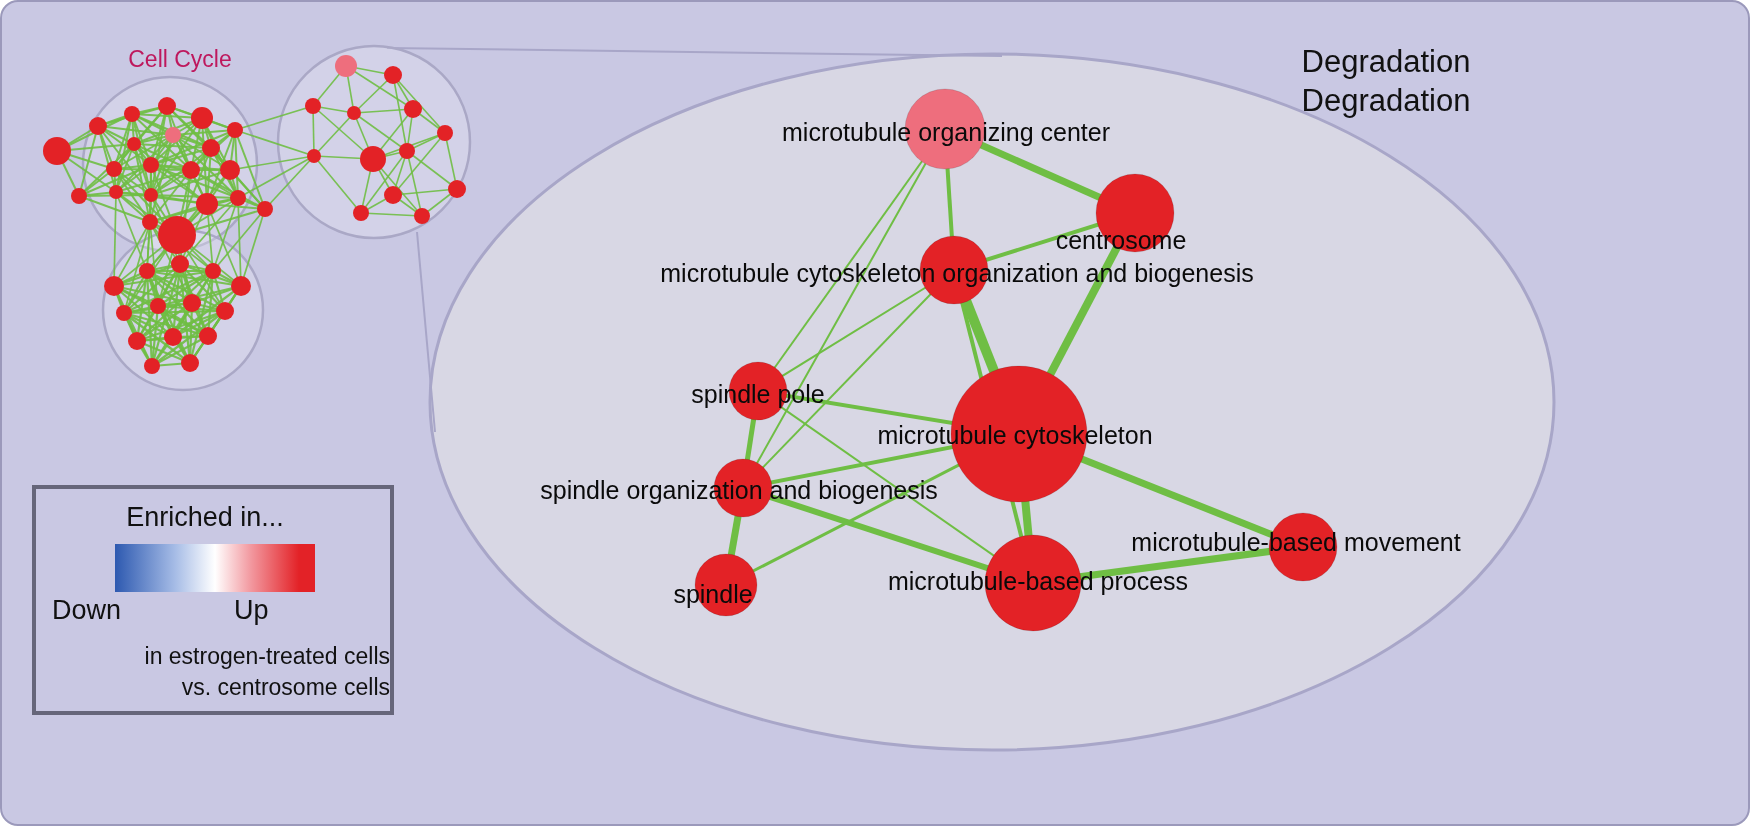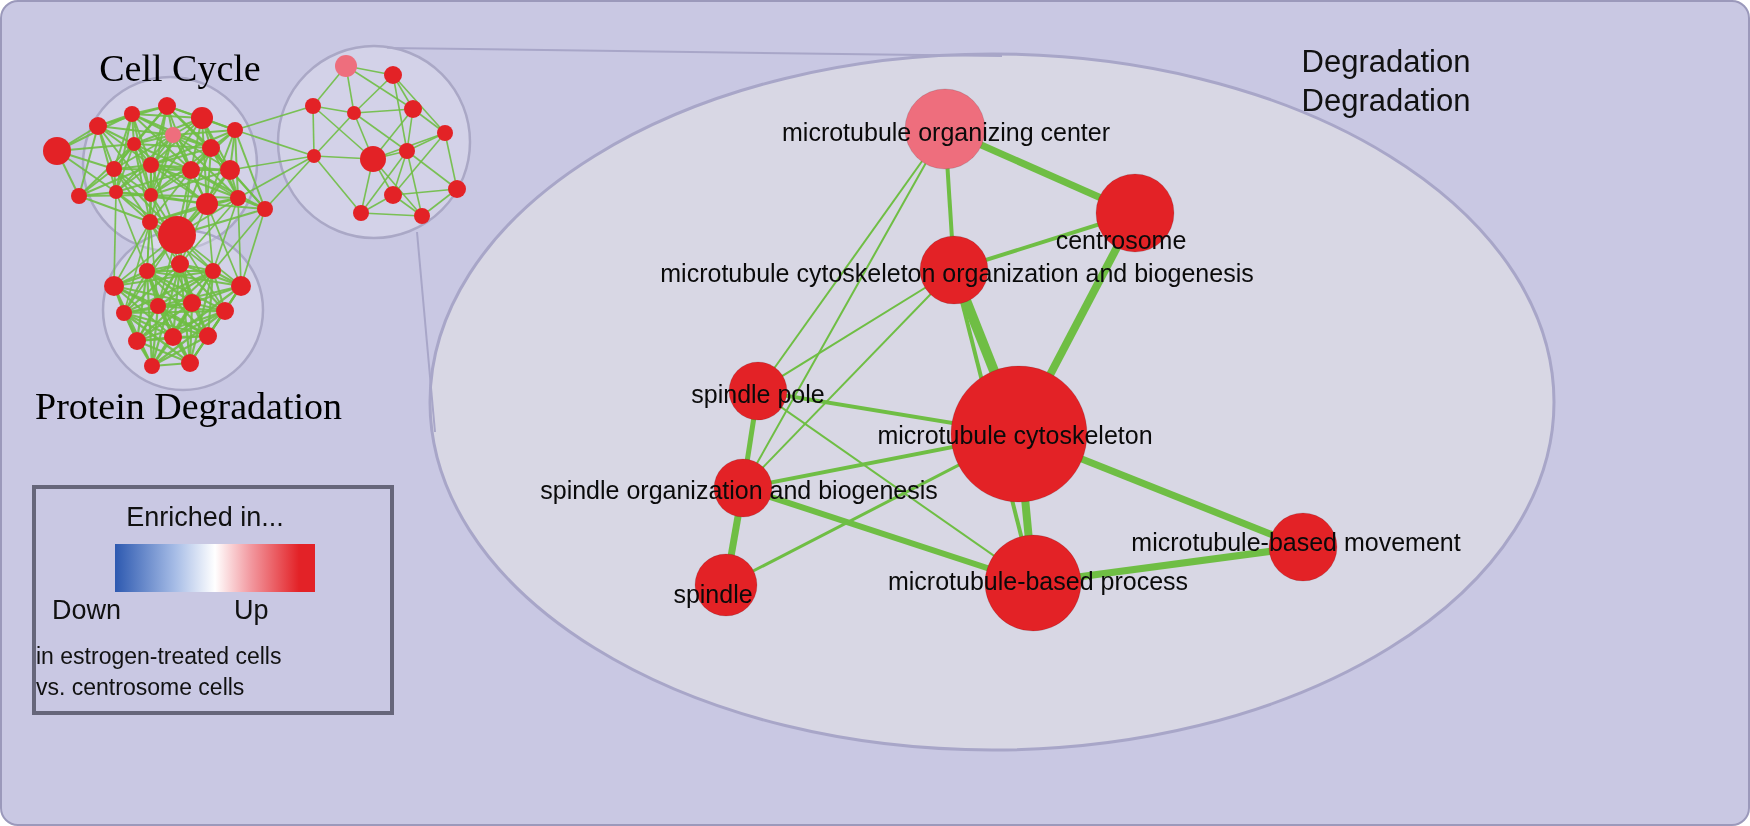--- a/index.html
+++ b/index.html
@@ -12,34 +12,34 @@
     border-radius: 18px;
     overflow: hidden;
     font-family: "Liberation Sans", sans-serif;
   }
   #net { position: absolute; left: 0; top: 0; }
   #net text {
     font-family: "Liberation Sans", sans-serif;
     font-size: 25px;
     fill: #0a0a0a;
   }
-  .gray-label { position: absolute; color: #000000; font-size: 38px; font-family: Liberation Serif, serif; }
+  .gray-label { position: absolute; color: #be185d; font-size: 23px; }
   #cc-label { left: 83px; top: 44px; width: 190px; text-align: center; }
   #ub-label { left: 33px; top: 386px; line-height: 37px; text-align: left; }
   .black-title { position: absolute; color: #111111; }
   #mt-title { left: 1224px; top: 40px; width: 320px; text-align: center; font-size: 31px; line-height: 39px; }
   .legend {
     position: absolute; left: 30px; top: 483px; width: 362px; height: 230px;
     box-sizing: border-box; border: 4px solid #66667a;
   }
   .legend-title { position: absolute; top: 13px; left: 0; right: 16px; text-align: center; font-size: 27px; color: #111111; }
   .legend-bar { position: absolute; top: 55px; left: 79px; width: 200px; height: 48px; }
   .legend-down { position: absolute; top: 106px; left: 16px; width: 134px; text-align: left; font-size: 27px; color: #111111; }
   .legend-up { position: absolute; top: 106px; left: 198px; width: 134px; font-size: 27px; color: #111111; }
-  .legend-caption { position: absolute; top: 152px; left: 0; right: 0; text-align: left; font-size: 23px; line-height: 31px; color: #111111; }
+  .legend-caption { position: absolute; top: 152px; left: 0; right: 0; text-align: right; font-size: 23px; line-height: 31px; color: #111111; }
 </style>
 </head>
 <body>
 
 <div id="figure" class="figure" style="background: rgb(201, 200, 227);">
   <svg id="net" width="1750" height="826" viewBox="0 0 1750 826">
       <ellipse cx="990" cy="400" rx="562" ry="348" fill="#d8d7e4" stroke="#a8a6c8" stroke-width="3"></ellipse>
       <line x1="385" y1="46" x2="1000" y2="54" stroke="#a8a6c8" stroke-width="2"></line>
       <line x1="415" y1="230" x2="433" y2="430" stroke="#a8a6c8" stroke-width="2"></line>
       <circle cx="168" cy="162" r="87" fill="rgba(236,235,246,0.30)" stroke="#aaa8c6" stroke-width="2.5"></circle>
@@ -425,21 +425,20 @@
         <text x="737" y="497" text-anchor="middle">spindle organization and biogenesis</text>
         <text x="1294" y="549" text-anchor="middle">microtubule-based movement</text>
         <text x="711" y="601" text-anchor="middle">spindle</text>
         <text x="1036" y="588" text-anchor="middle">microtubule-based process</text>
       </g>
     </svg>
 
   <div class="gray-label" id="cc-label">Cell Cycle</div>
 
   <div class="gray-label" id="ub-label">
-    <div>Protein Degradation</div>
   </div>
 
   <div class="black-title" id="mt-title">
     <div>Degradation</div>
     <div>Degradation</div>
   </div>
 
   <div class="legend" id="legend">
     <div class="legend-title">Enriched in...</div>
     <div class="legend-bar" id="legend-bar" style="background: linear-gradient(to right, rgb(45, 89, 176) 0%, rgb(166, 188, 230) 30%, rgb(255, 255, 255) 50%, rgb(242, 152, 159) 68%, rgb(227, 34, 39) 92%);"></div>

